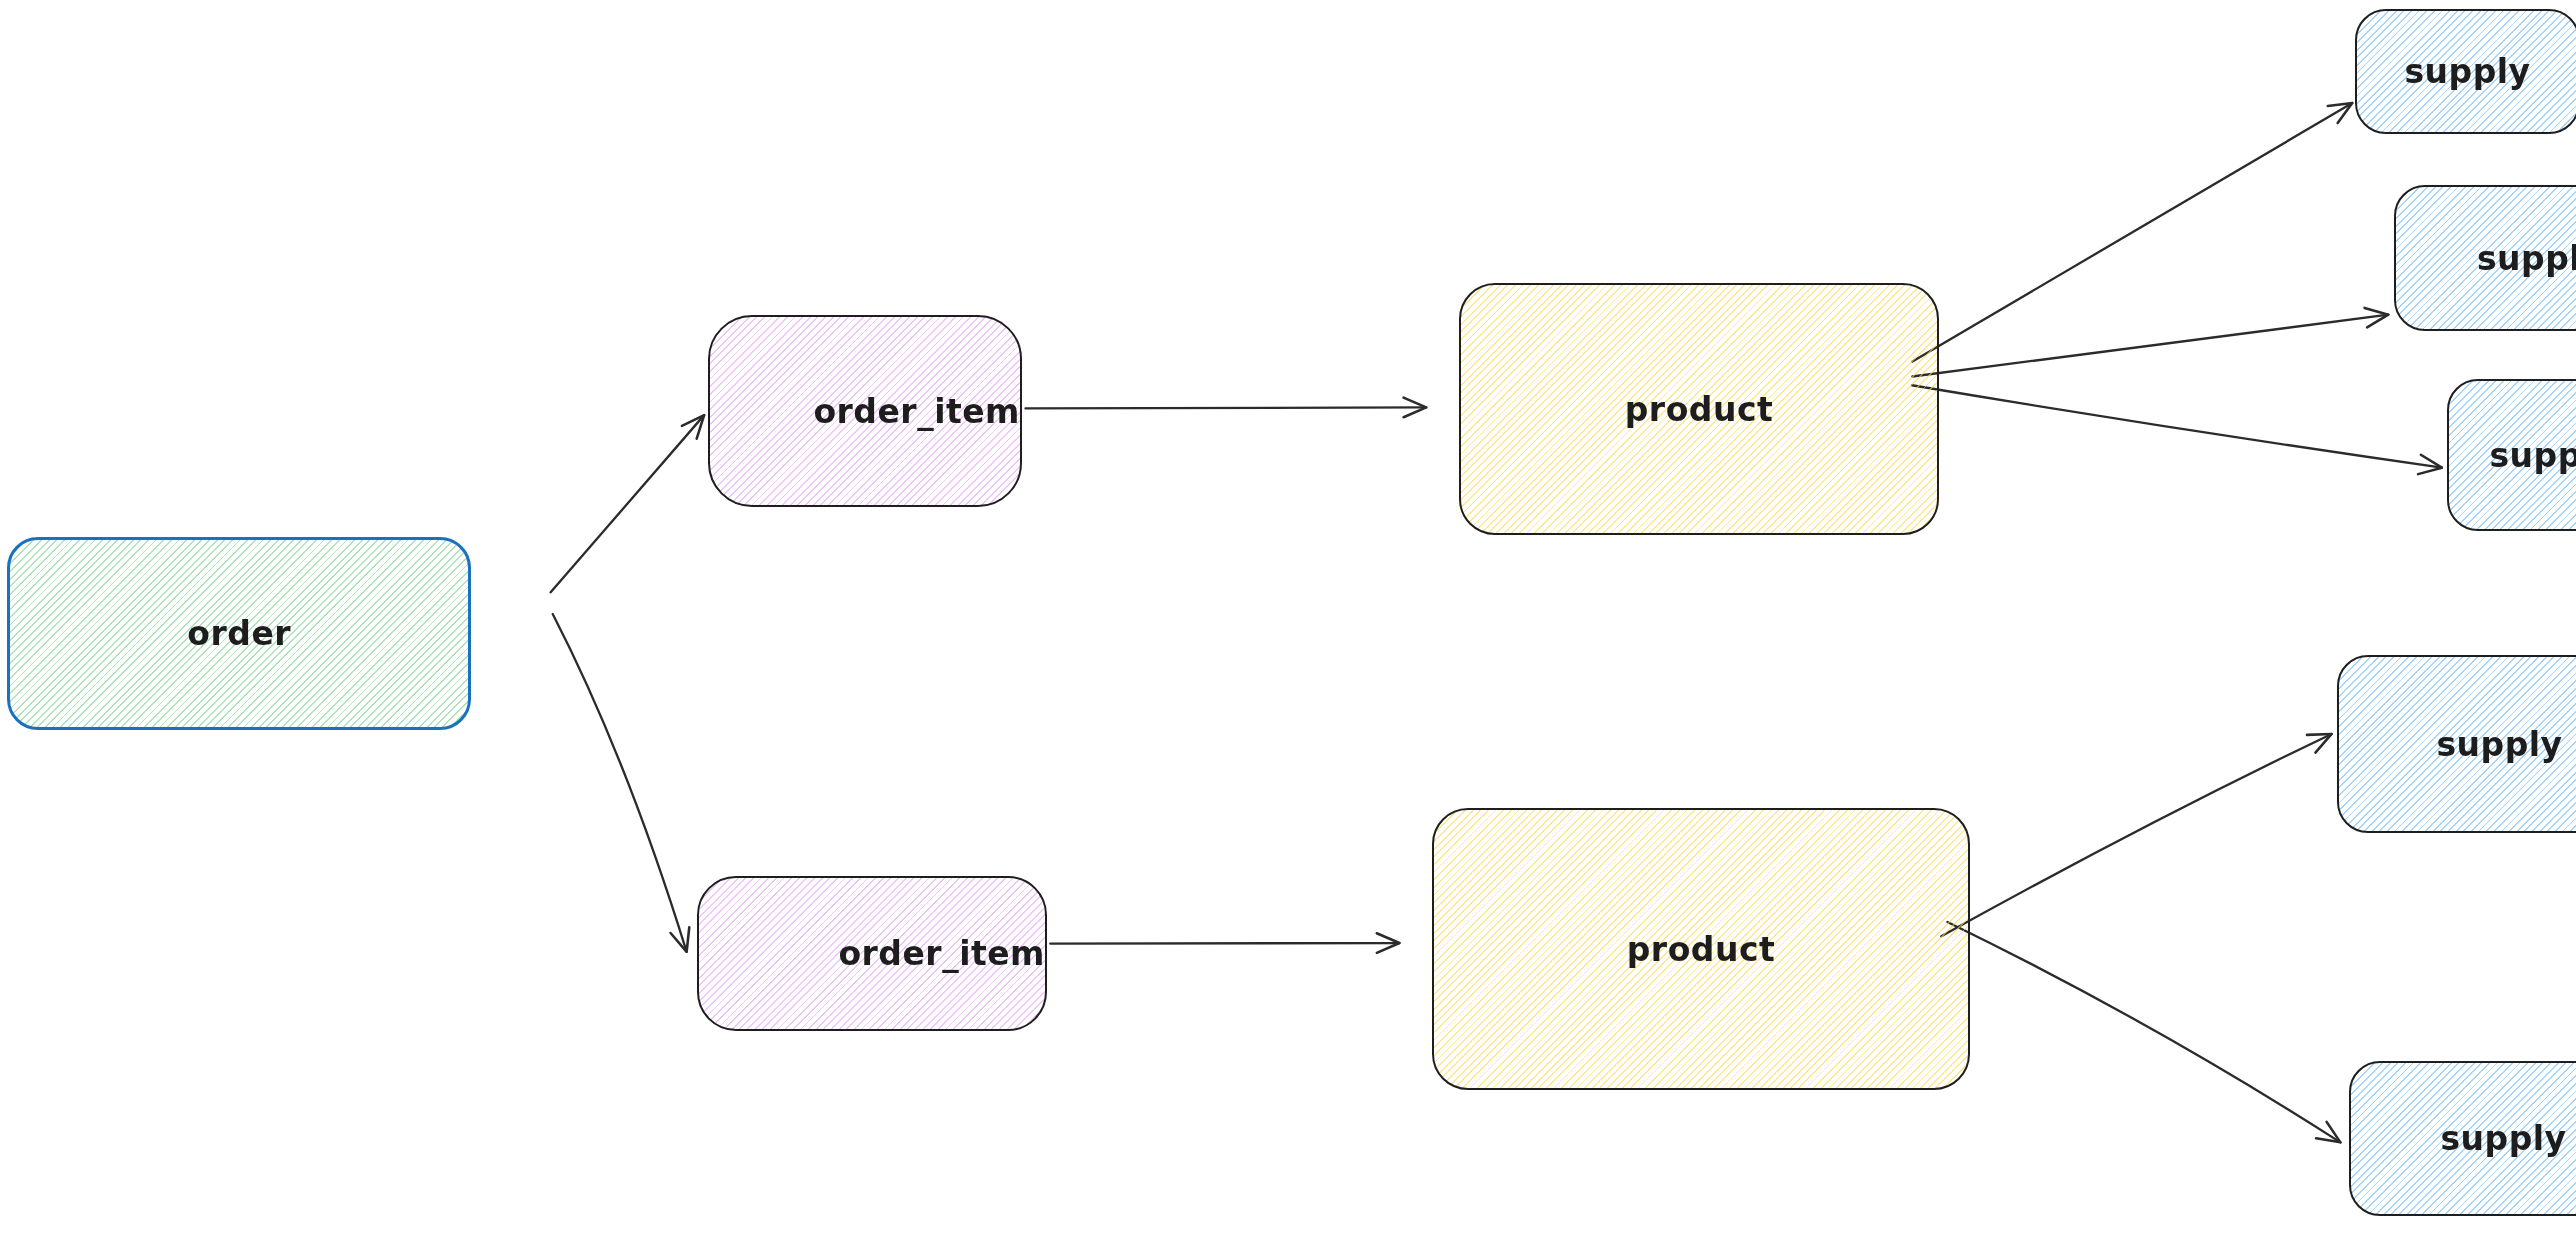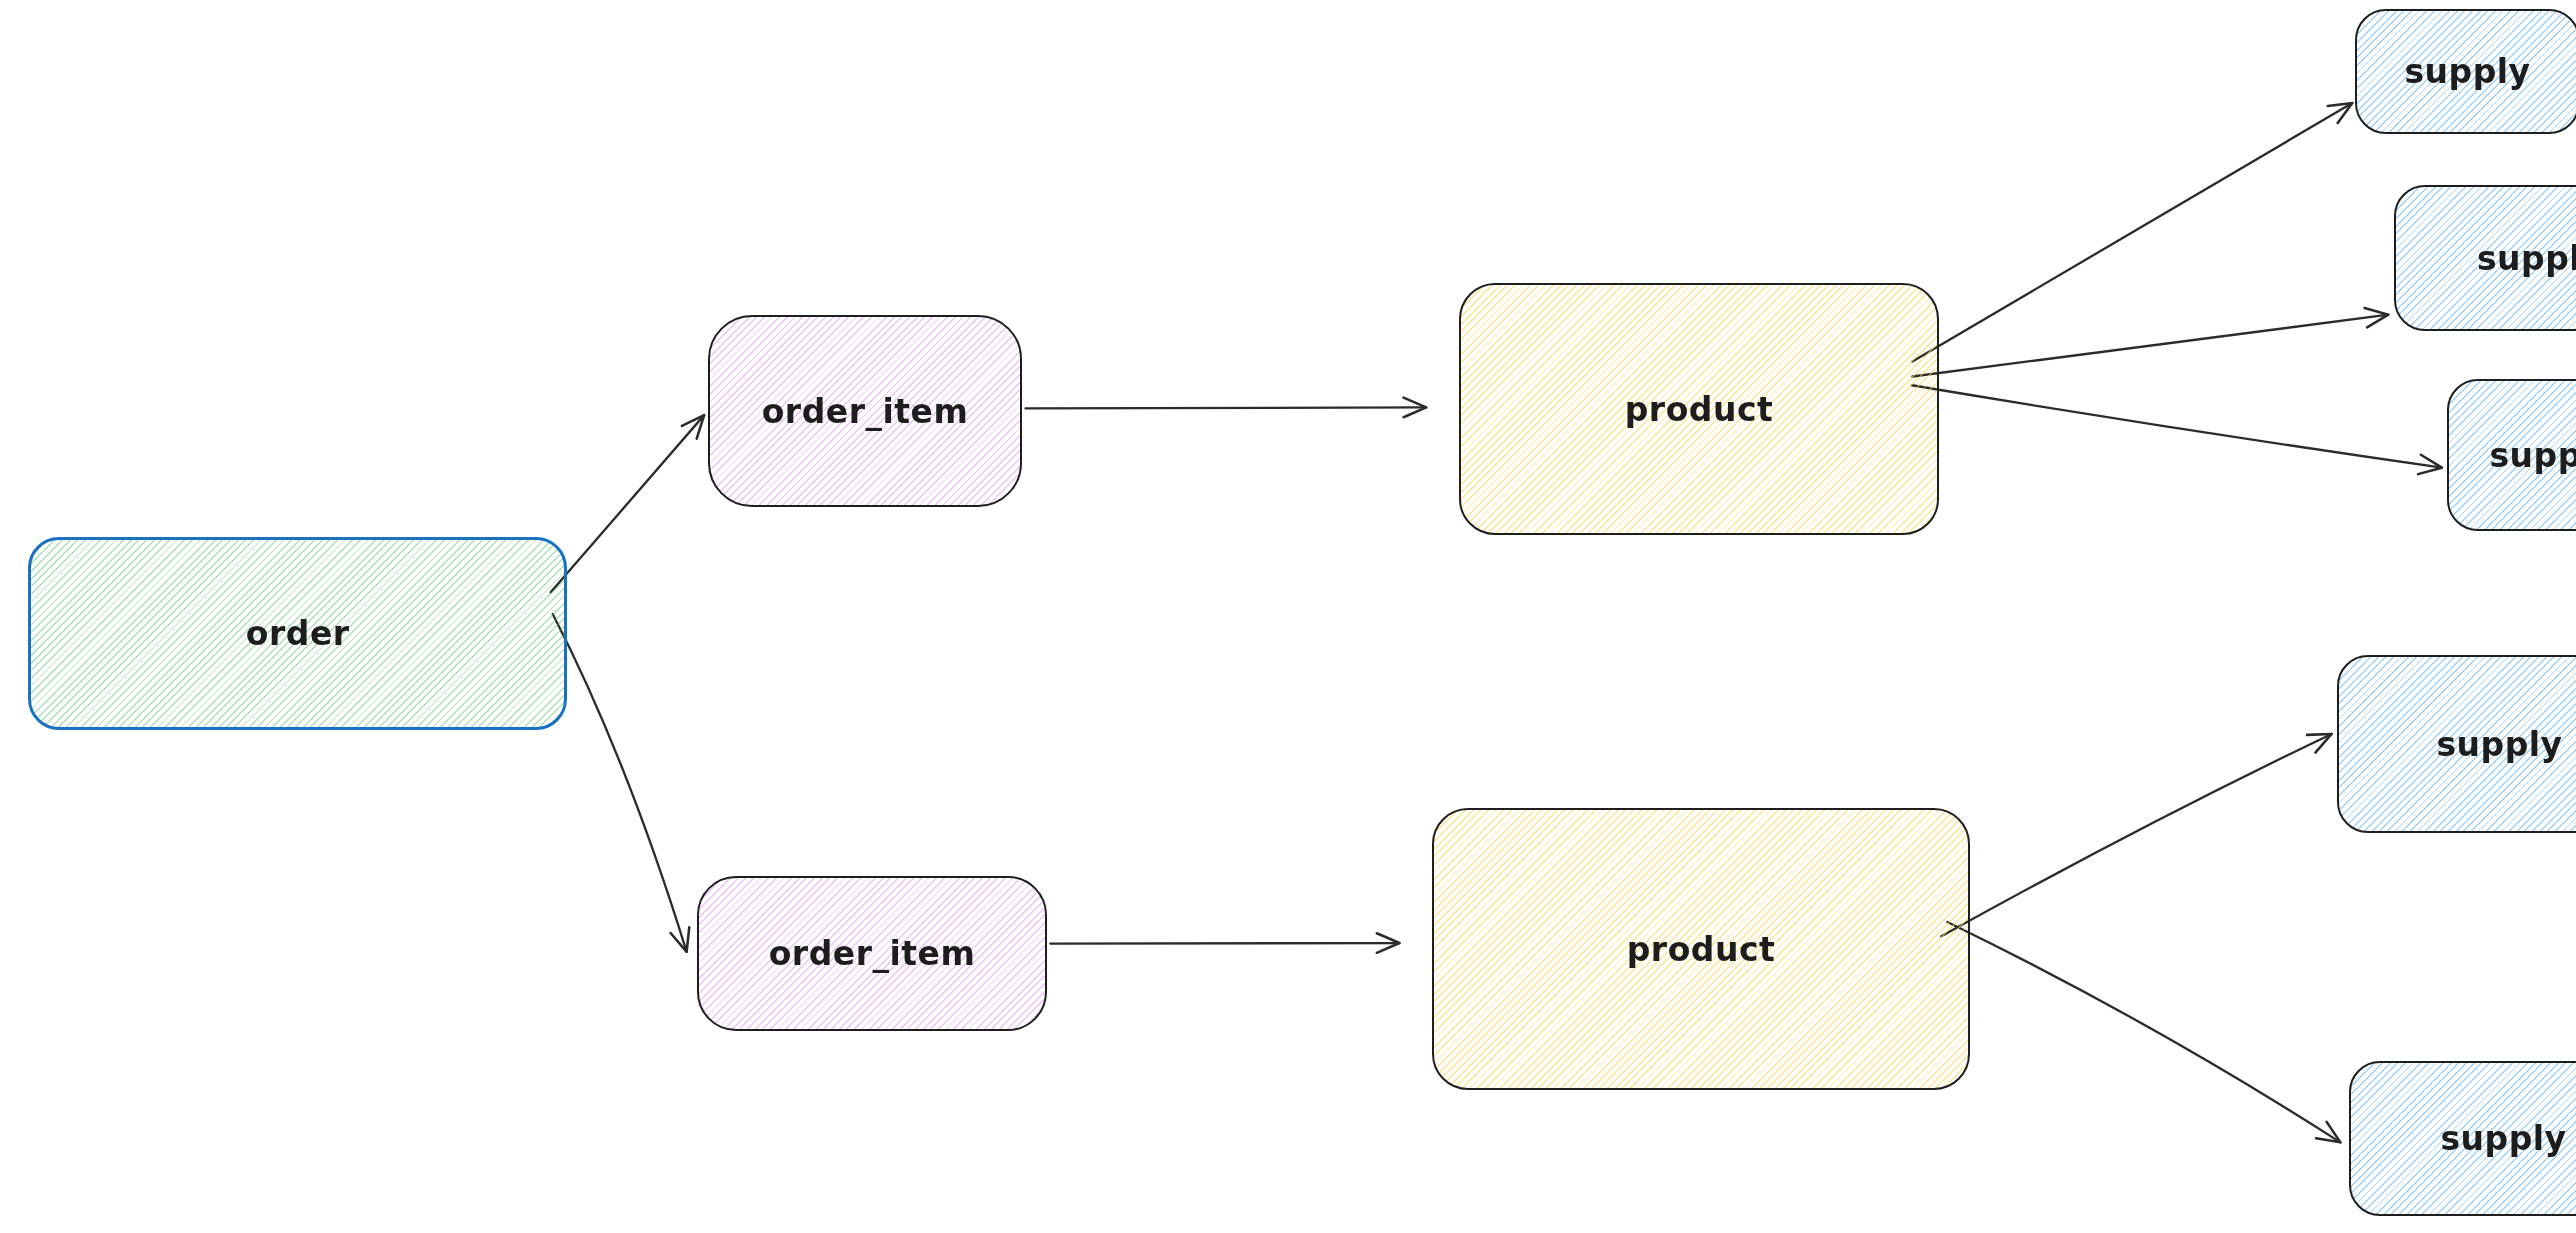--- a/index.html
+++ b/index.html
@@ -46,20 +46,21 @@
     border-radius: 31px;
     background: repeating-linear-gradient(135deg,
       rgba(64,192,87,0.42) 0px, rgba(64,192,87,0.42) 1.3px,
       rgba(0,0,0,0) 1.3px, rgba(0,0,0,0) 5.4px);
   }
   .node.violet {
     border: 2.6px solid #1e1e1e;
     background: repeating-linear-gradient(135deg,
       rgba(218,119,242,0.42) 0px, rgba(218,119,242,0.42) 1.3px,
       rgba(0,0,0,0) 1.3px, rgba(0,0,0,0) 5.4px);
+    justify-content: flex-end;
   }
   .node.yellow {
     border: 2.6px solid #1e1e1e;
     background: repeating-linear-gradient(135deg,
       rgba(255,212,59,0.55) 0px, rgba(255,212,59,0.55) 1.3px,
       rgba(0,0,0,0) 1.3px, rgba(0,0,0,0) 5.4px);
     margin-left: 28px;
   }
   .node.blue {
     border: 2.6px solid #1e1e1e;
@@ -85,21 +86,21 @@
       <path d="M 1990 793 L 2768 791" marker-end="url(#ah)"></path>
       <path d="M 2038 1832 L 2716 1831" marker-end="url(#ah)"></path>
       <path d="M 3712 702 L 4566 200" marker-end="url(#ah)"></path>
       <path d="M 3712 731 L 4636 611" marker-end="url(#ah)"></path>
       <path d="M 3711 748 Q 4230 835 4740 908" marker-end="url(#ah)"></path>
       <path d="M 3768 1818 Q 4160 1600 4526 1425" marker-end="url(#ah)"></path>
       <path d="M 3780 1790 Q 4180 1985 4543 2218" marker-end="url(#ah)"></path>
     </g>
   </svg>
 
-  <div class="node green" style="left:7.2px; top:537px; width:539px; height:193px;margin-left:21px;">
+  <div class="node green" style="left:7.2px; top:537px; width:464px; height:193px;">
     <span class="label">order</span>
   </div>
 
   <div class="node violet" style="left:708px; top:315px; width:314px; height:192px; border-radius:44px;">
     <span class="label">order_item</span>
   </div>
 
   <div class="node violet" style="left:697px; top:876px; width:350px; height:155px; border-radius:39px;">
     <span class="label">order_item</span>
   </div>

